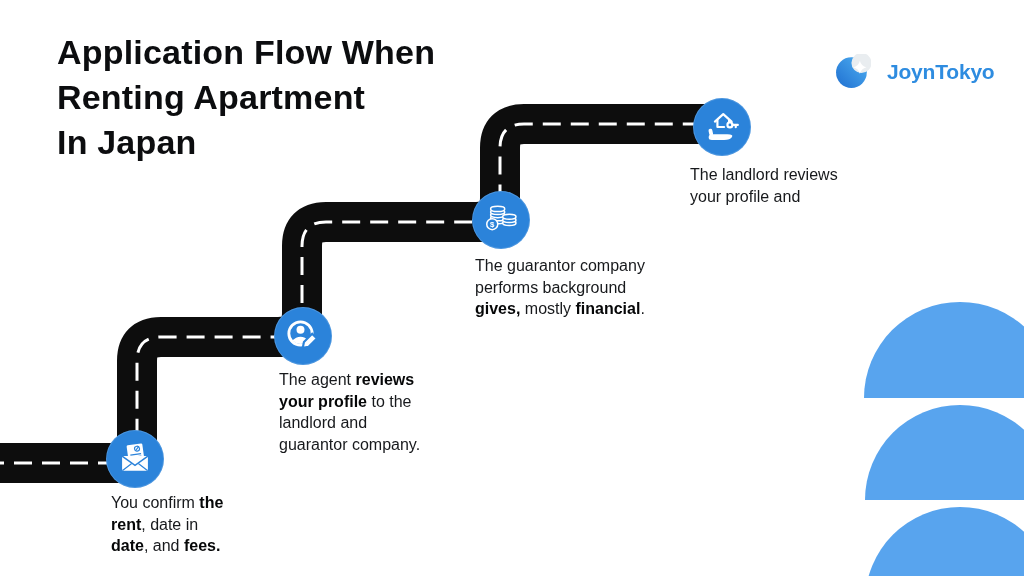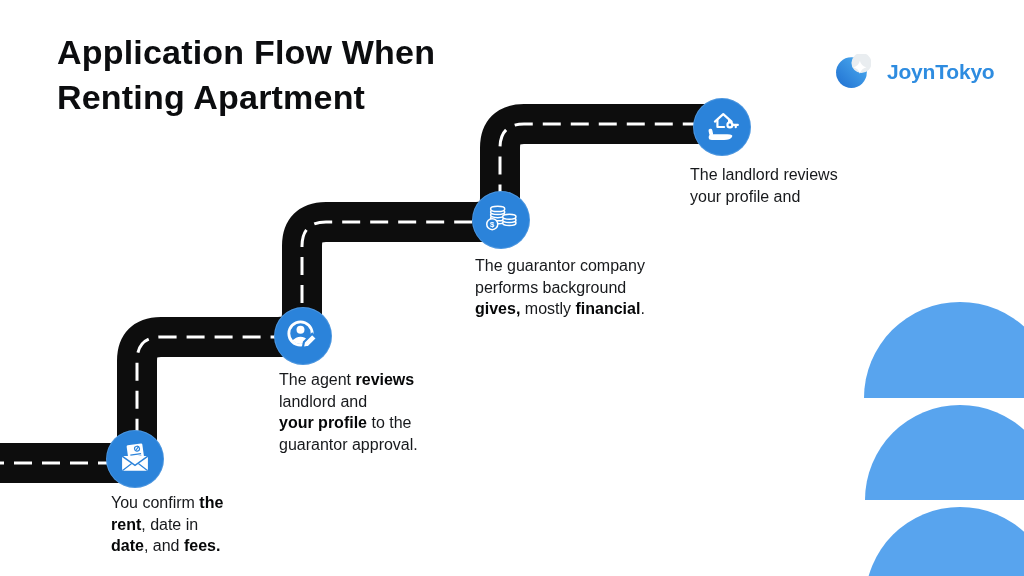--- a/index.html
+++ b/index.html
@@ -44,20 +44,21 @@
 <div class="canvas">
 
   <svg class="road-svg" width="1024" height="576" viewBox="0 0 1024 576">
     <path d="M-14,463 H113 Q137,463 137,439 V361 Q137,337 161,337 H278 Q302,337 302,313 V246 Q302,222 326,222 H476 Q500,222 500,198 V148 Q500,124 524,124 H712" fill="none" stroke="#0d0d0d" stroke-width="40"></path>
     <path d="M-14,463 H113 Q137,463 137,439 V361 Q137,337 161,337 H278 Q302,337 302,313 V246 Q302,222 326,222 H476 Q500,222 500,198 V148 Q500,124 524,124 H712" fill="none" stroke="#ffffff" stroke-width="3" stroke-dasharray="18 10"></path>
   </svg>
 
   <div class="title">
     <div>Application Flow When</div>
     <div>Renting Apartment</div>
+    <div>In Japan</div>
   </div>
 
   <div class="logo">
     <svg class="logo-mark" viewBox="0 0 34 34">
       <defs>
         <linearGradient id="lg" x1="0" y1="1" x2="1" y2="0">
           <stop offset="0" stop-color="#1f6fd0"></stop>
           <stop offset="1" stop-color="#4fb0f2"></stop>
         </linearGradient>
       </defs>
@@ -100,23 +101,23 @@
         <circle cx="21" cy="16.5" r="4.8" fill="#fff"></circle>
         <path d="M10.5,30 Q21,19.5 31.5,30 L31.5,36 L10.5,36 Z" fill="#fff"></path>
       </g>
       <g transform="rotate(45 31.5 30.5)">
         <path d="M27.5,21.5 h8 v14 l-4,6 -4,-6 z" fill="#fff" stroke="#2b83da" stroke-width="2.6"></path>
       </g>
     </svg>
   </div>
   <div class="step-text t2">
       <div><span>The agent </span><span class="b">reviews</span></div>
+      <div><span class="b">your profile</span><span> to the</span></div>
       <div><span>landlord and</span></div>
-      <div><span class="b">your profile</span><span> to the</span></div>
-      <div><span>guarantor approval.</span></div>
+      <div><span>guarantor company.</span></div>
     </div>
 
   <div class="milestone m3">
     <svg viewBox="0 0 48 48">
       <g fill="#2b83da" stroke="#fff" stroke-width="1.8">
         <ellipse cx="20" cy="25.5" rx="8.5" ry="3.1"></ellipse>
         <ellipse cx="20" cy="21.8" rx="8.5" ry="3.1"></ellipse>
         <ellipse cx="20" cy="18.1" rx="8.5" ry="3.1"></ellipse>
         <ellipse cx="20" cy="14.4" rx="8.5" ry="3.1"></ellipse>
         <ellipse cx="20" cy="10.7" rx="8.5" ry="3.1"></ellipse>

